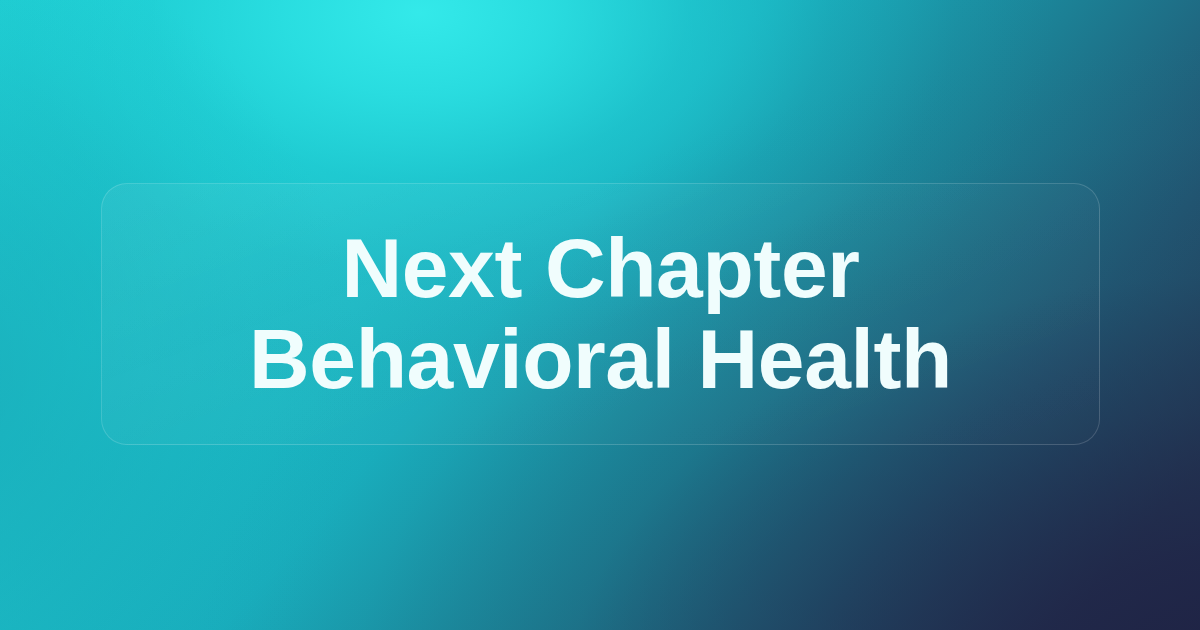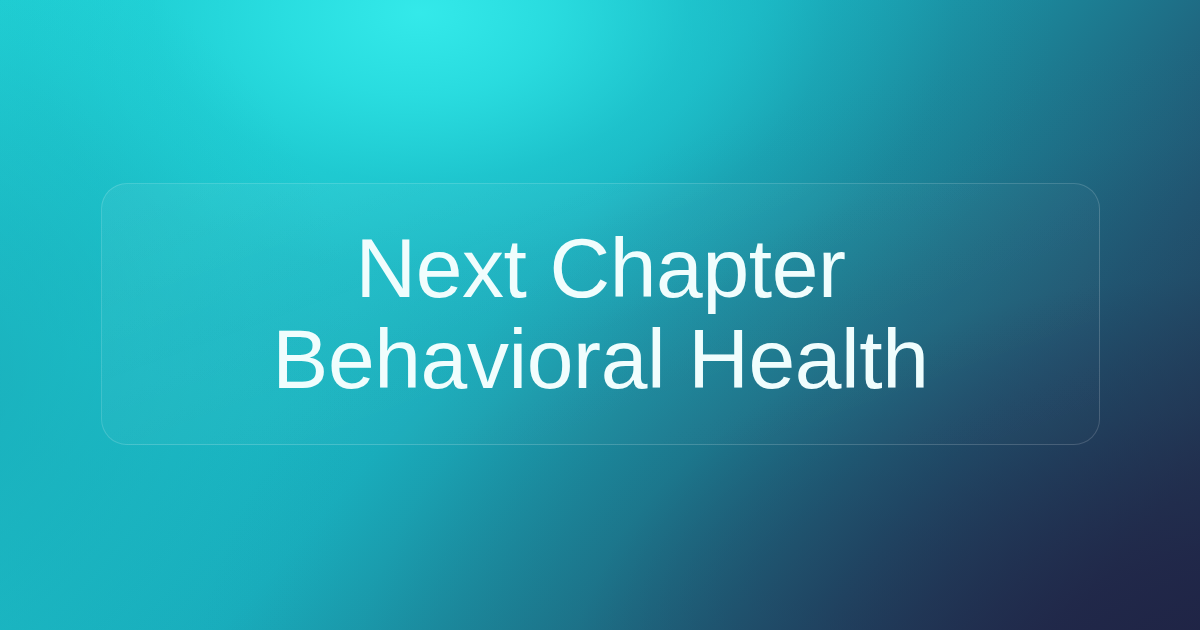--- a/index.html
+++ b/index.html
@@ -94,21 +94,21 @@
     display: flex;
     align-items: center;
     justify-content: center;
   }
 
   .card-title {
     margin: 16px;
     padding: 0 26px;
     font-size: 84px;
     line-height: 91px;
-    font-weight: 400;
+    font-weight: 700;
     letter-spacing: -0.4px;
     text-align: center;
     color: #f0fdfd;
     white-space: pre-line;
   }
 </style>
 </head>
 <body>
 
 <div id="stage">

